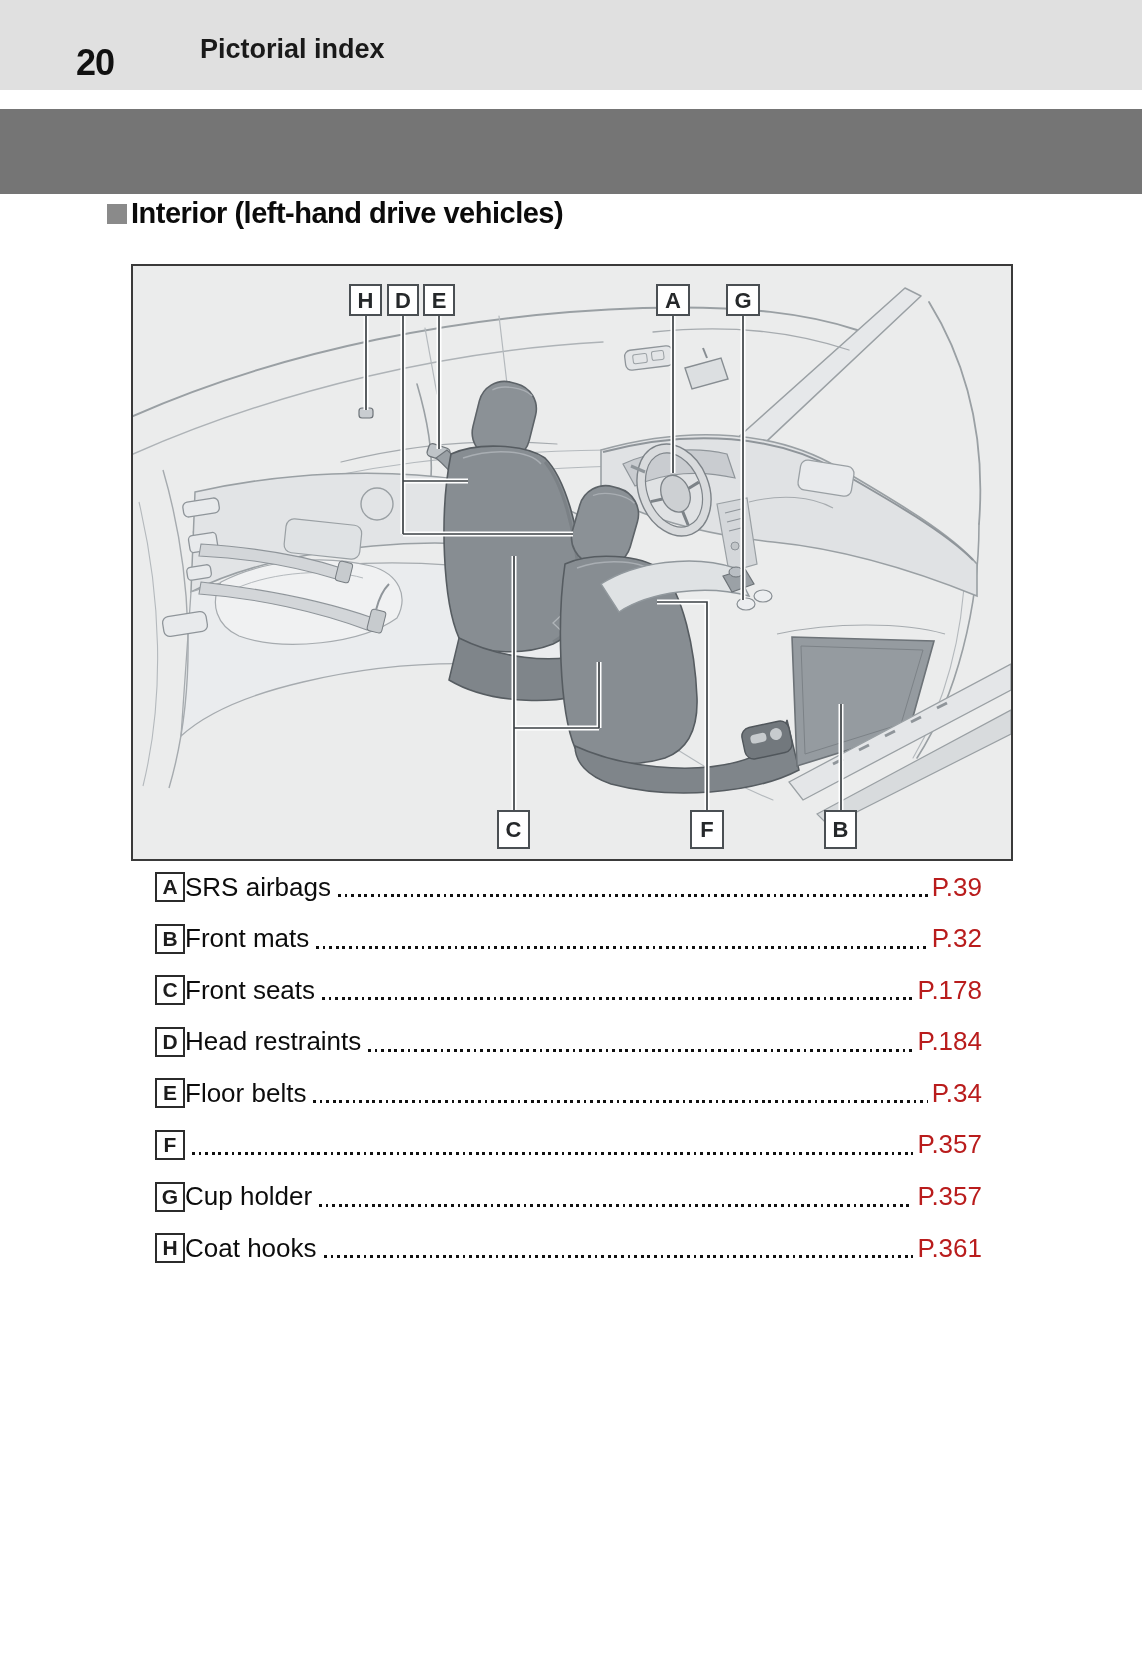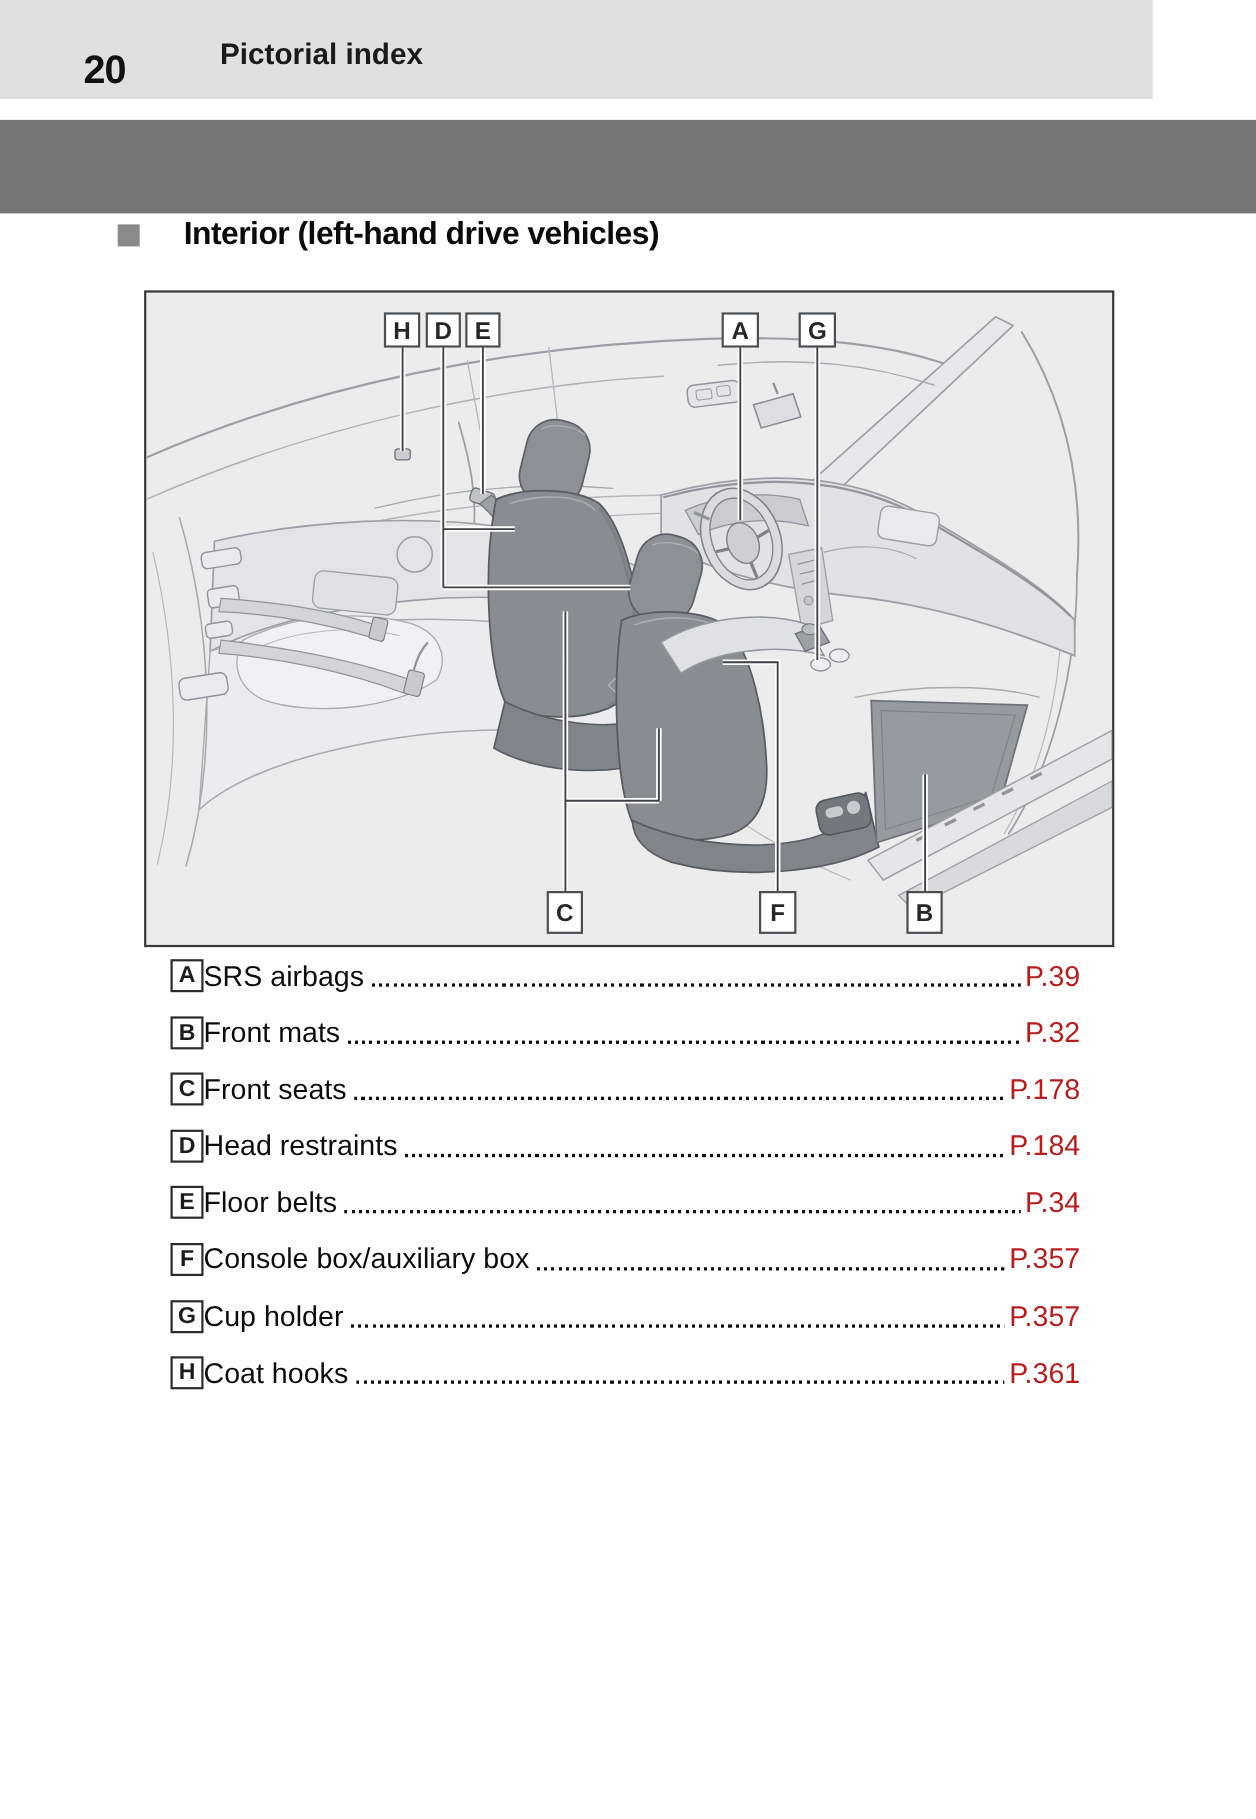--- a/index.html
+++ b/index.html
@@ -1,21 +1,21 @@
 <!DOCTYPE html>
 <html><head>
 <meta charset="utf-8">
 <style>
   html,body{margin:0;padding:0;}
   body{width:1142px;height:1654px;background:#ffffff;font-family:"Liberation Sans",sans-serif;position:relative;overflow:hidden;color:#0b0b0b;}
-  .band-top{position:absolute;left:0;top:0;width:1048px;height:90px;background:#e0e0e0;}
+  .band-top{position:absolute;left:0;top:0;width:1142px;height:90px;background:#e0e0e0;}
   .page-num{position:absolute;left:76px;top:42px;font-size:36px;font-weight:bold;letter-spacing:-1px;color:#111;}
   .section-title{position:absolute;left:200px;top:34px;font-size:27px;font-weight:bold;color:#1a1a1a;}
   .band-dark{position:absolute;left:0;top:109px;width:1142px;height:85px;background:#757575;}
-  .heading{position:absolute;left:107px;top:197px;display:flex;align-items:center;gap:36px;}
+  .heading{position:absolute;left:107px;top:197px;display:flex;align-items:center;}
   .heading .sq{display:inline-block;width:20px;height:20px;background:#8a8a8a;margin-right:4px;}
   .heading .htxt{font-size:29px;font-weight:bold;letter-spacing:-0.5px;color:#0b0b0b;}
   .figure{position:absolute;left:131px;top:264px;width:878px;height:593px;border:2px solid #3a3a3a;background:#ebecec;box-sizing:content-box;}
   .figure svg{display:block;}
   .index{position:absolute;left:155px;top:872px;width:827px;display:flex;flex-direction:column;gap:21.6px;}
   .row{display:flex;align-items:center;height:30px;}
   .lbox{width:26px;height:26px;border:2px solid #2b2b2b;background:#fff;display:flex;align-items:center;justify-content:center;font-size:21px;font-weight:bold;color:#1c1c1c;flex:0 0 auto;}
   .label{font-size:26px;color:#0c0c0c;white-space:nowrap;}
   .dots{flex:1;height:3px;align-self:flex-end;margin:0 4px 5px 7px;background-image:repeating-linear-gradient(to right,#101010 0 2.8px,transparent 2.8px 6.6px);}
   .pref{font-size:26px;color:#b91c1c;white-space:nowrap;}
@@ -219,21 +219,20 @@
     <span class="pref">P.184</span>
   </div>
   <div class="row">
     <span class="lbox">E</span>
     <span class="label">Floor belts</span>
     <span class="dots"></span>
     <span class="pref">P.34</span>
   </div>
   <div class="row">
     <span class="lbox">F</span>
-    <span class="label">Console box/auxiliary box</span>
     <span class="dots"></span>
     <span class="pref">P.357</span>
   </div>
   <div class="row">
     <span class="lbox">G</span>
     <span class="label">Cup holder</span>
     <span class="dots"></span>
     <span class="pref">P.357</span>
   </div>
   <div class="row">

